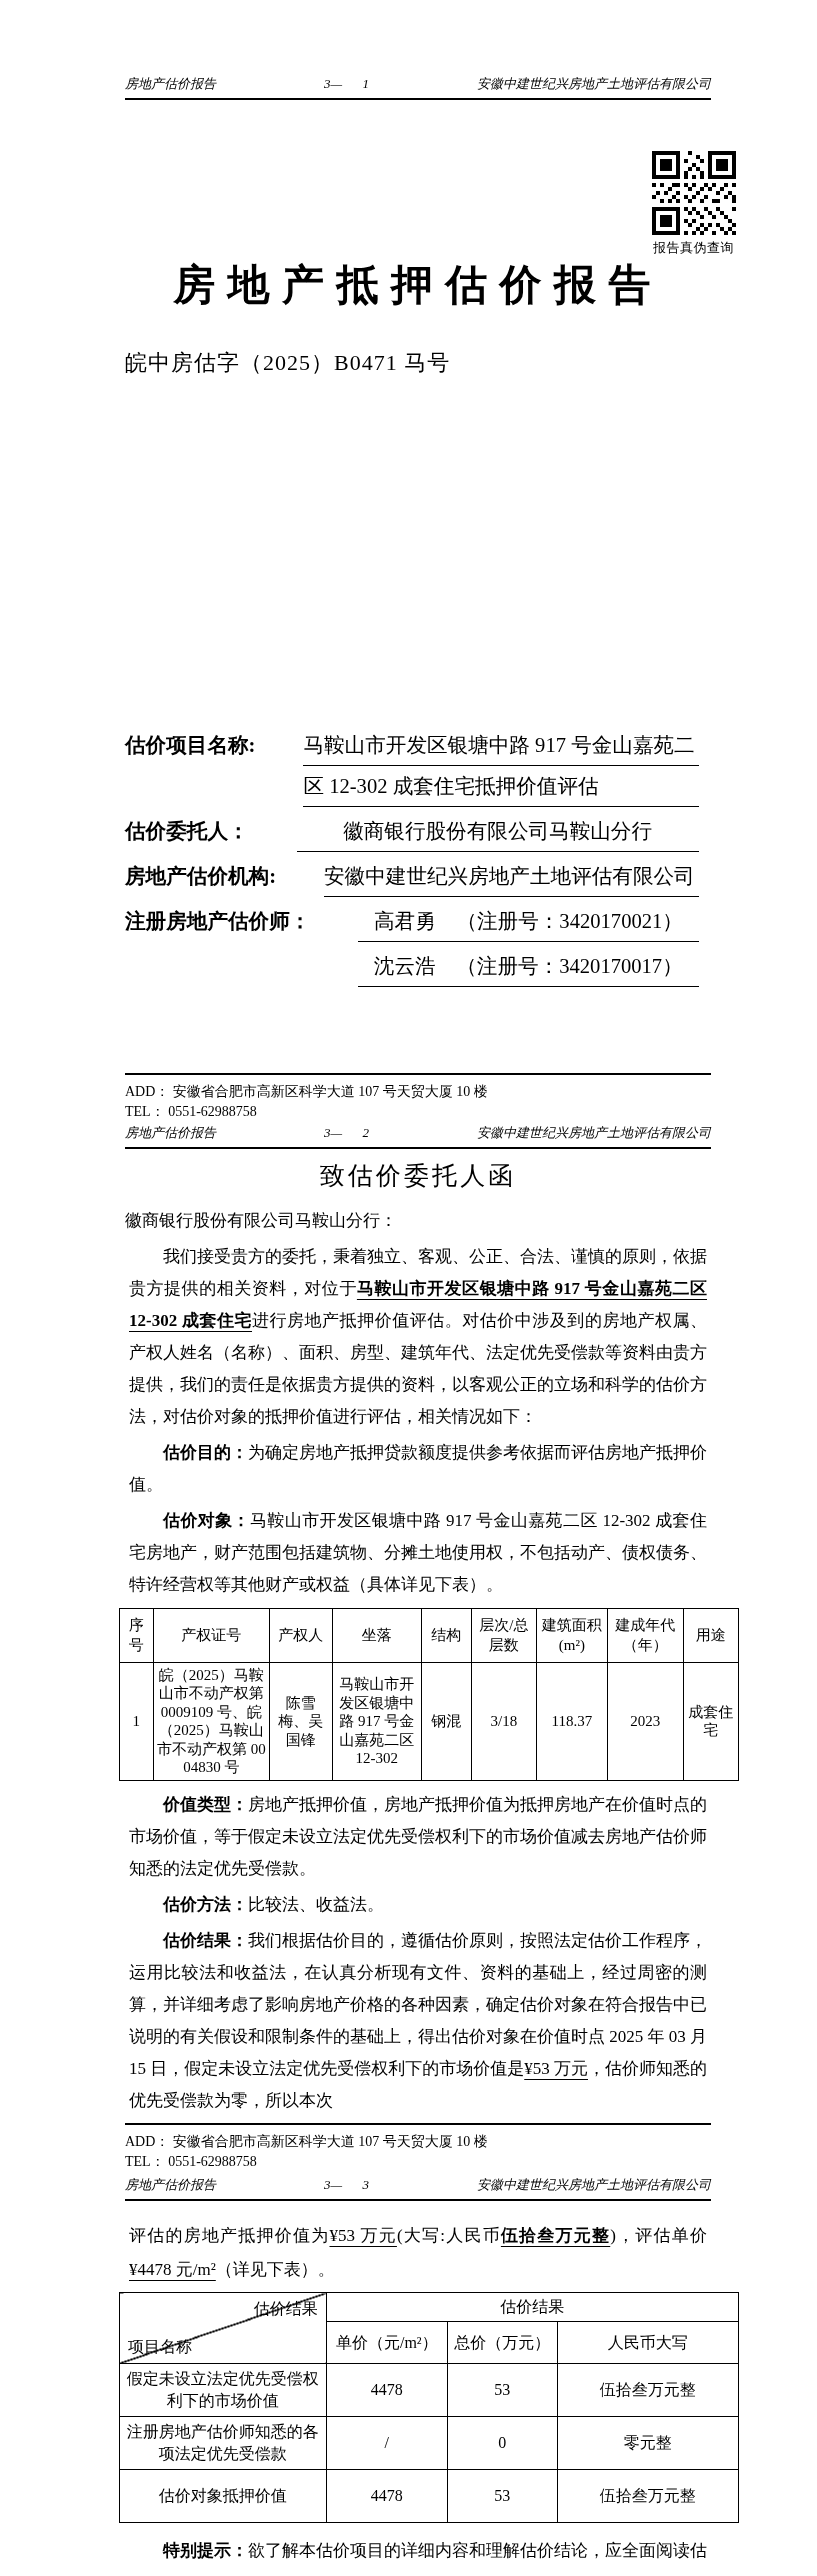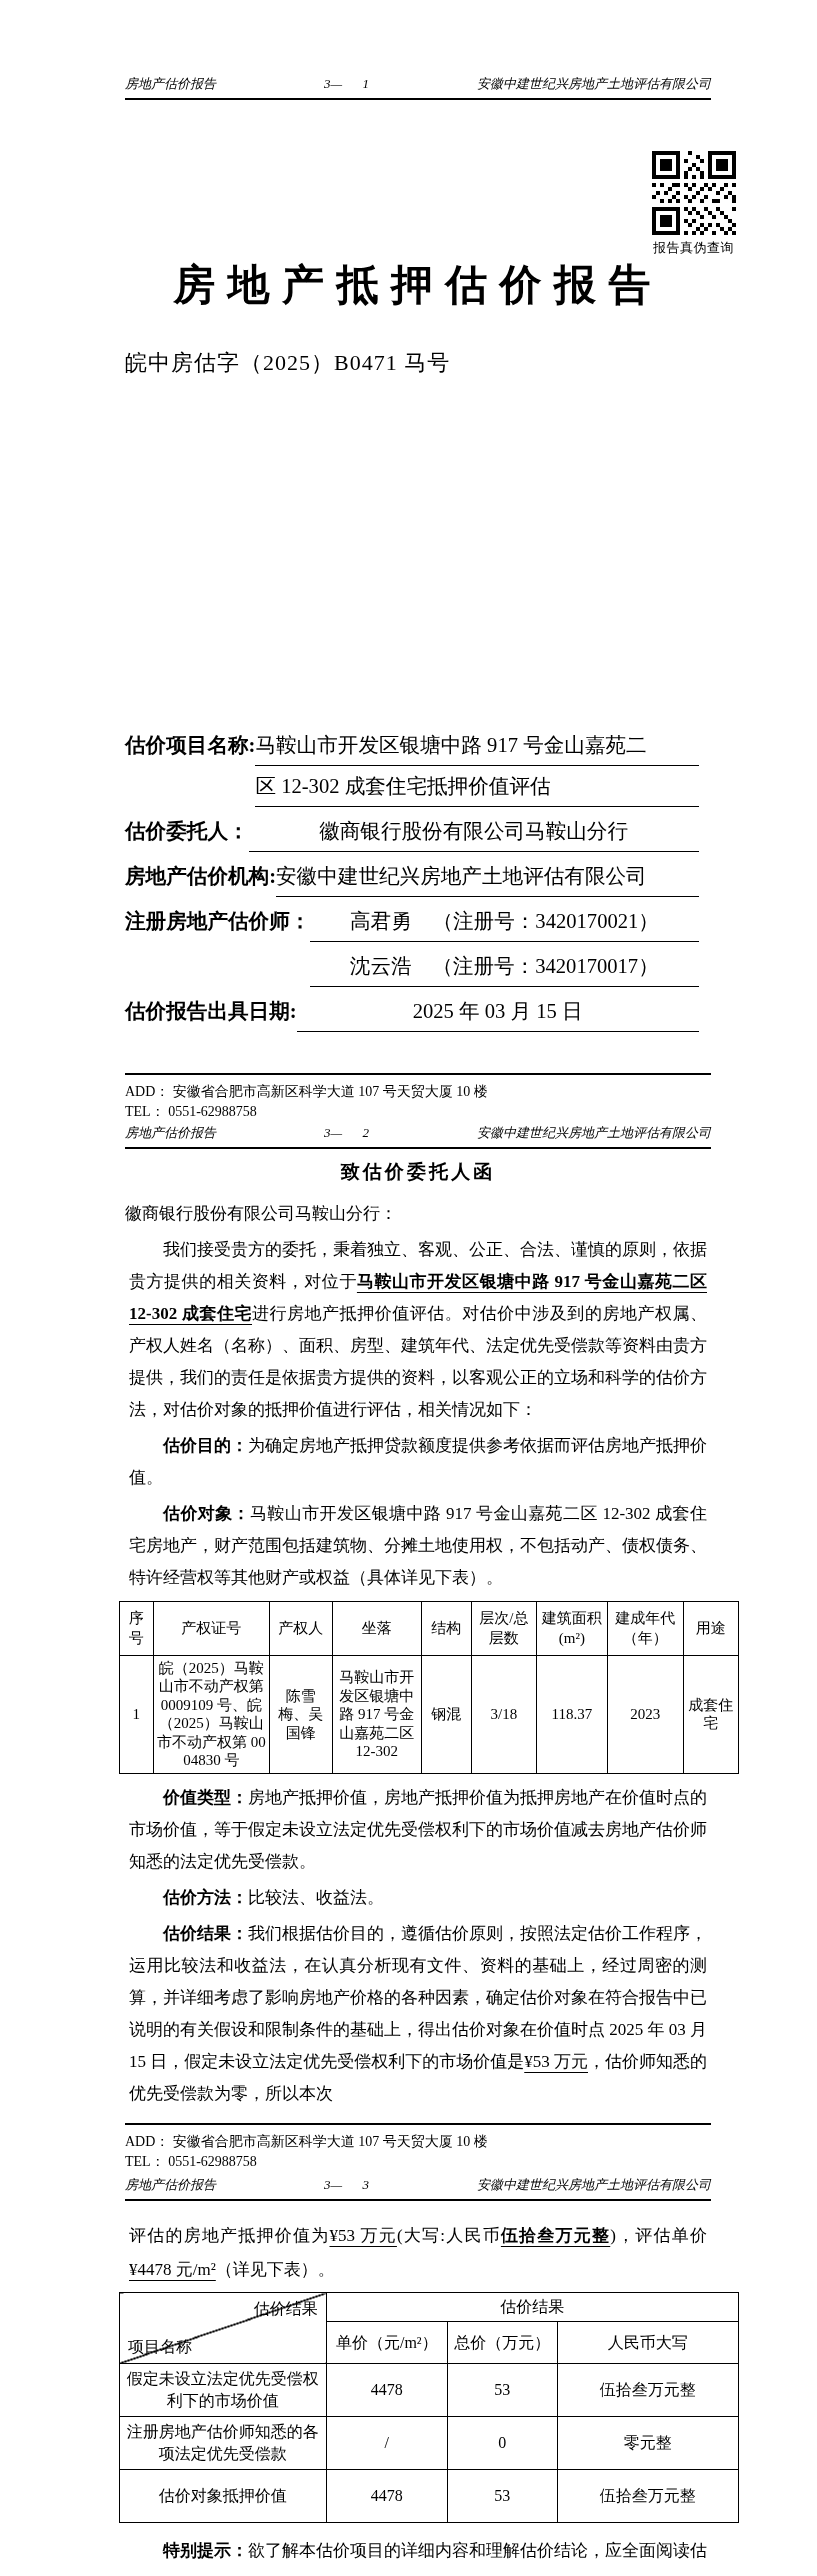--- a/index.html
+++ b/index.html
@@ -21,31 +21,31 @@
   }
   
   .qrbox{position:absolute;left:650px;top:151px;width:87px;text-align:center;}
   .qr{width:84px;height:84px;display:block;margin:0 auto;shape-rendering:crispEdges;}
   .qrcap{font-size:13px;margin-top:4.1px;letter-spacing:0.5px;}
   
   .title{position:absolute;top:257px;left:125px;width:586px;margin:0;text-align:center;
     font-size:42px;font-weight:700;letter-spacing:12.4px;white-space:nowrap;}
   .docno{position:absolute;top:348px;left:125px;width:586px;font-size:22px;letter-spacing:1px;}
   .fields{position:absolute;top:725px;left:125px;width:586px;}
-  .frow{display:flex;font-size:20.6px;margin-top:4.1px;}
+  .frow{display:flex;font-size:20.6px;margin-top:4.1px;gap:48px;}
   .frow:first-child{margin-top:0;}
   .flabel{font-weight:700;white-space:nowrap;line-height:41px;}
   .fspacer{width:185px;}
   .fline{line-height:40px;border-bottom:1.5px solid #000;margin-right:12.4px;}
   .fval{flex:1;text-align:center;}
   .fval-left{flex:1;text-align:left;}
   .fval-multi{flex:1;}
   
   .body2{position:absolute;top:1159px;left:125px;width:586px;}
-  .body2 h2{margin:0 0 13.4px;text-align:center;font-size:19px;letter-spacing:3.1px;font-weight:700;}
+  .body2 h2{margin:0 0 13.4px;text-align:center;font-size:25px;letter-spacing:3.1px;font-weight:400;}
   .salut{margin:0;font-size:17px;line-height:32px;font-weight:400;}
   .para{margin:4px;font-size:17px;line-height:32px;text-align:justify;text-indent:2em;}
   .noindent{text-indent:0;}
   .bold{font-weight:700;}
   .u{text-decoration:underline;text-underline-offset:4.6px;text-decoration-thickness:1px;}
   
   .t1{border-collapse:collapse;table-layout:fixed;width:620px;margin:6.2px 0 8.2px -6.2px;
       font-size:15px;border:1.5px solid #000;}
   .t1 th,.t1 td{border:1px solid #000;text-align:center;vertical-align:middle;
       padding:3.1px 2.1px;font-weight:400;line-height:18.5px;word-break:break-all;}
@@ -124,24 +124,20 @@
       <div class="fline fval-left">安徽中建世纪兴房地产土地评估有限公司</div>
     </div>
     <div class="frow">
       <div class="flabel">注册房地产估价师：</div>
       <div class="fline fval">高君勇　（注册号：3420170021）</div>
     </div>
     <div class="frow">
       <div class="fspacer"></div>
       <div class="fline fval">沈云浩　（注册号：3420170017）</div>
     </div>
-    <div class="frow">
-      <div class="flabel">估价报告出具日期:</div>
-      <div class="fline fval">2025 年 03 月 15 日</div>
-    </div>
   </div>
 
   <footer class="runftr" style="top:1073px">
     <div>ADD： 安徽省合肥市高新区科学大道 107 号天贸大厦 10 楼</div>
     <div>TEL： 0551-62988758</div>
   </footer>
 
   <header class="runhdr" style="top:1124px">
     <span>房地产估价报告</span>
     <span class="pgwrap"><span>3—</span><span class="pgnum">2</span></span>

